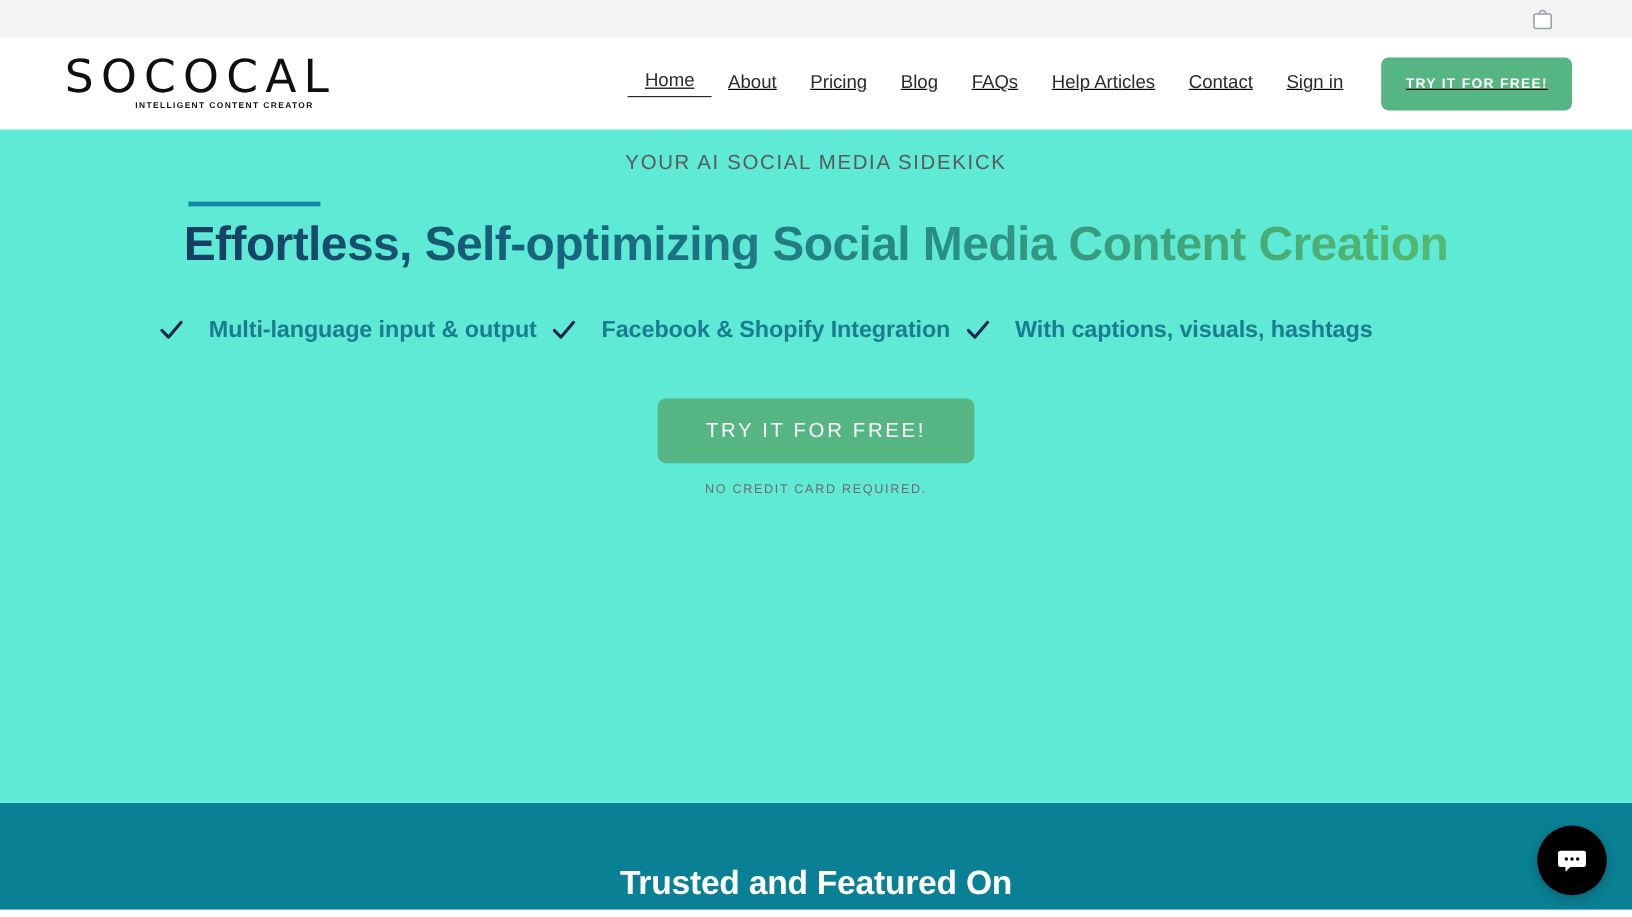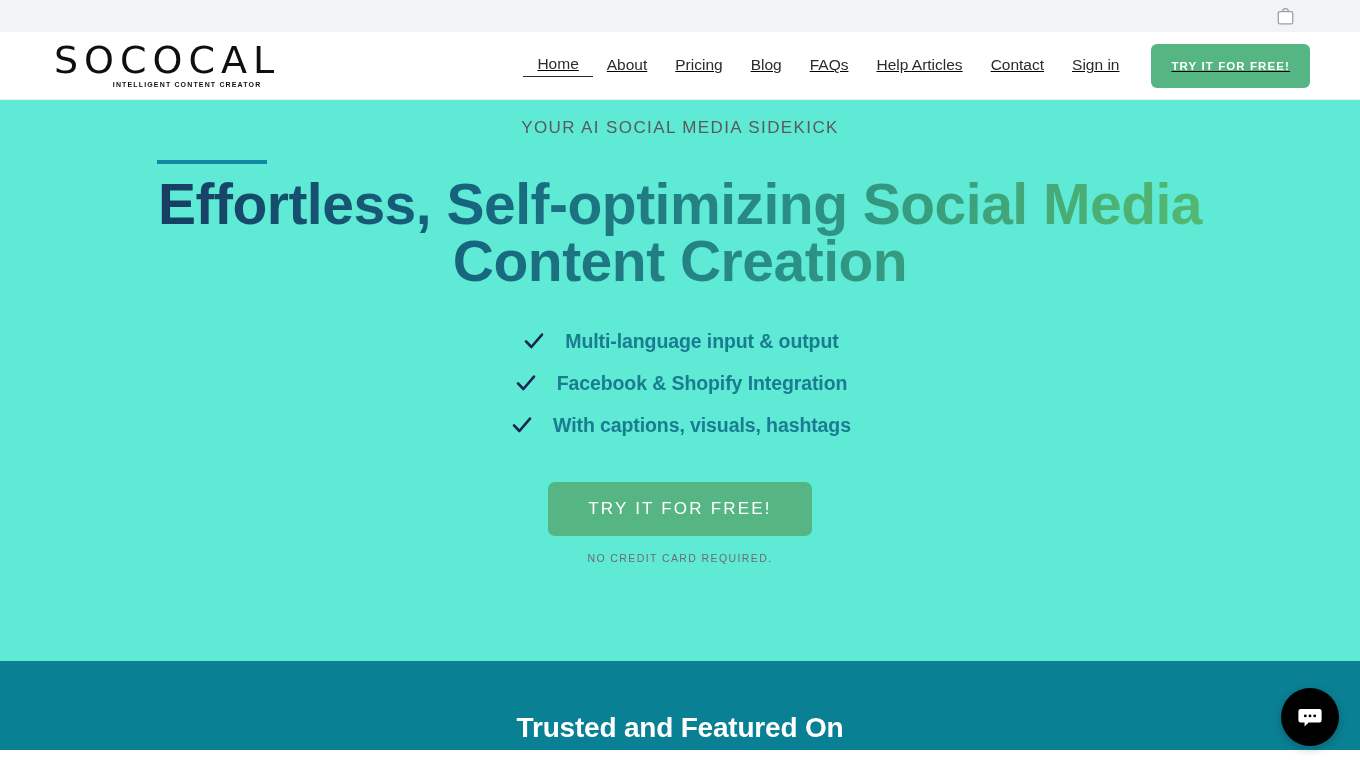--- a/index.html
+++ b/index.html
@@ -24,21 +24,21 @@
   .cart-btn {
     width:26px; height:26px;
     display:flex; align-items:center; justify-content:center;
     cursor:pointer;
     margin-right:12px;
   }
   .cart-btn svg { display:block; }
 
   
   .site-header {
-    height:68px;
+    height:76px;
     background:#ffffff;
     border-bottom:1px solid #efefef;
     display:flex;
     align-items:center;
     padding:0 50px 0 50px;
   }
   .brand {
     display:flex;
     flex-direction:column;
     align-items:center;
@@ -120,43 +120,42 @@
     font-weight:400;
     text-align:center;
   }
   .hero-rule {
     width:110px;
     height:4px;
     background:#1189a2;
     margin:22px 0 12px 27px;
   }
   .hero-title {
-    font-size:57px;
+    font-size:40px;
     font-weight:700;
     line-height:1.0;
     letter-spacing:-0.5px;
     background:linear-gradient(100deg,#163a5f 0%,#17667f 32%,#2a8f86 60%,#4cb173 88%,#55bb72 100%);
     -webkit-background-clip:text;
     background-clip:text;
     -webkit-text-fill-color:transparent;
     color:#23788b;
     padding:0 6px;
   }
   .hero-sub {
     margin-top:42px;
     font-size:26.5px;
     font-weight:700;
     color:#161f4f;
     letter-spacing:-0.2px;
   }
   .feature-list {
     margin-top:38px;
     display:flex;
-    flex-direction:column;
-    gap:16px;
+    gap:10px;
     align-items:center;
   }
   .feature-row {
     display:flex;
     align-items:center;
     justify-content:center;
     gap:18px;
   }
   .feature-check {
     width:26px; height:26px;

